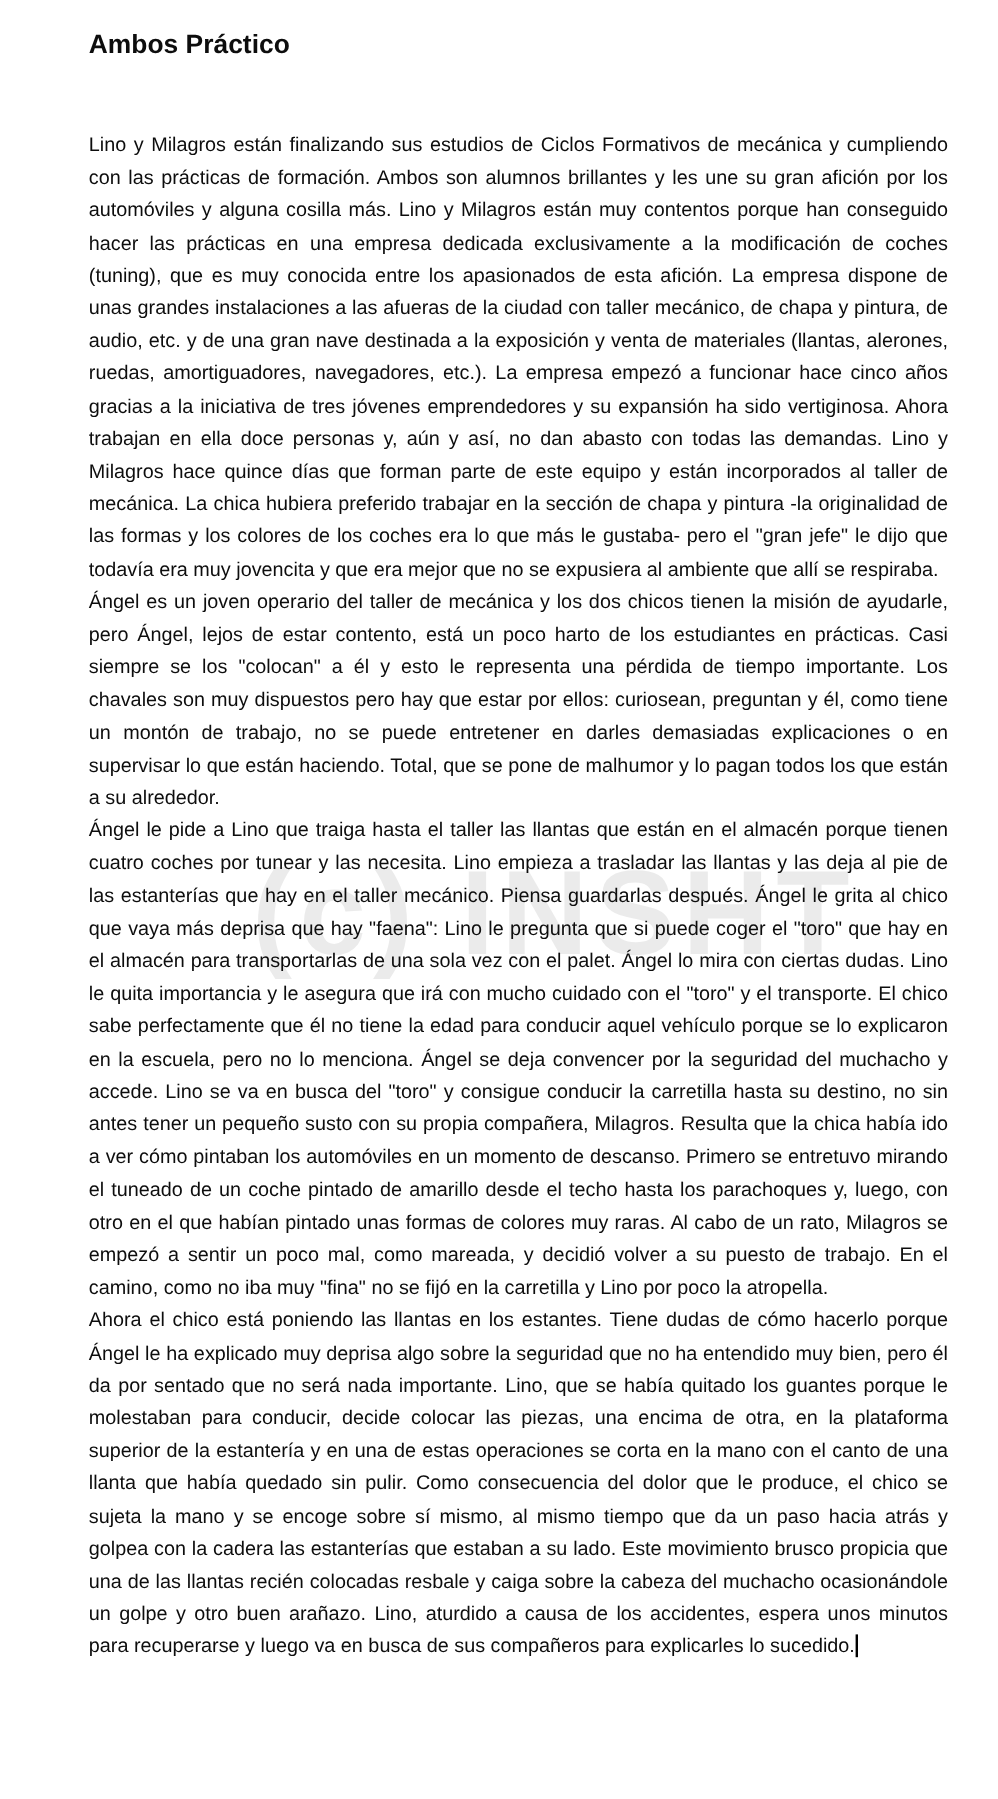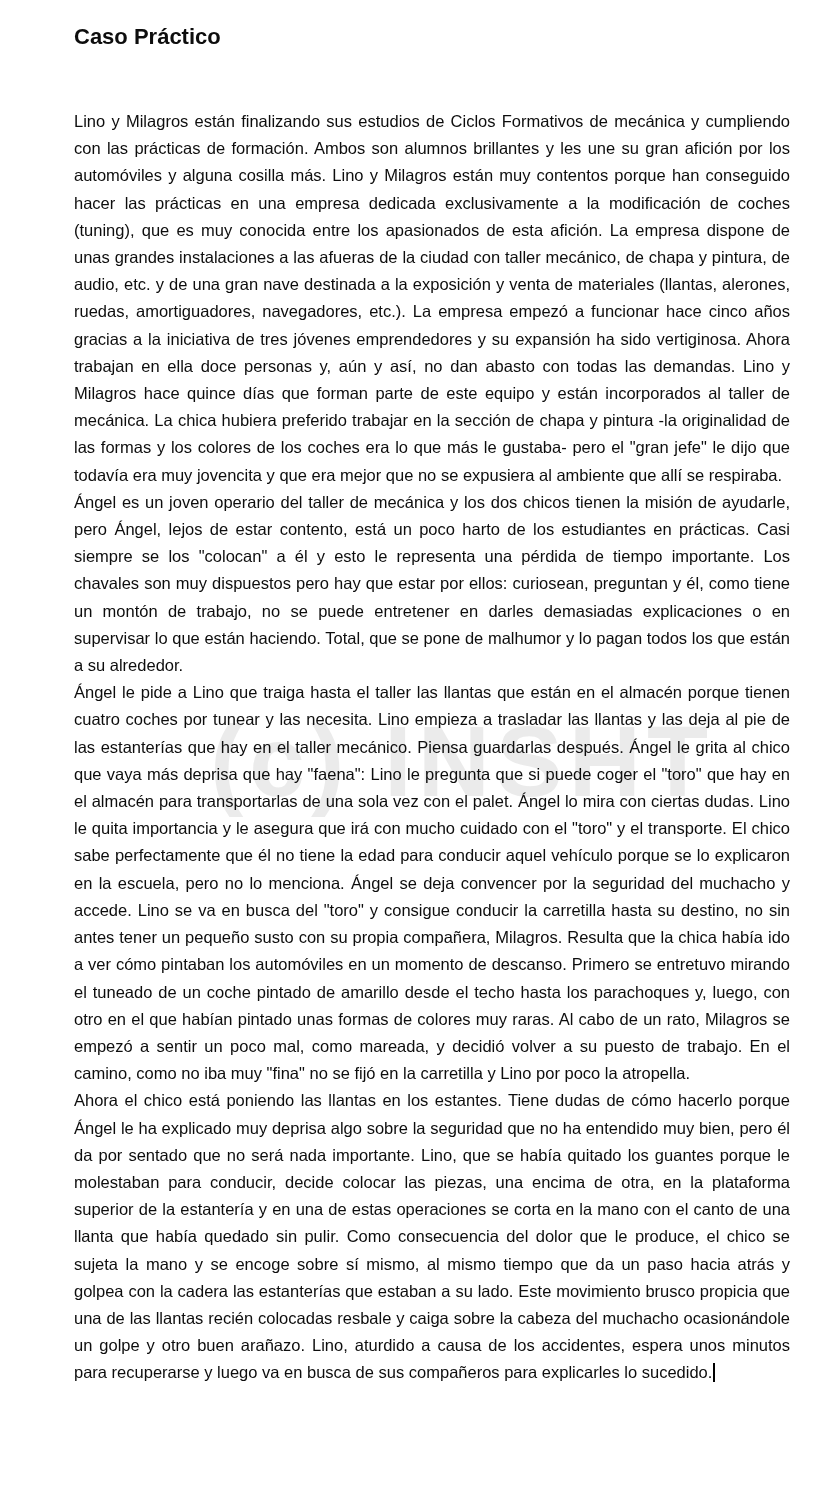--- a/index.html
+++ b/index.html
@@ -66,21 +66,21 @@
     margin-left: 1px;
   }
 </style>
 </head>
 <body>
 
 <div class="page">
 
   <div class="watermark">(c) INSHT</div>
 
-  <h1 class="doc-title">Caso Práctico</h1>
+  <h1 class="doc-title">Ambos Práctico</h1>
 
   <div class="doc-body">
     <p>
       <span>Lino y Milagros están finalizando sus estudios de Ciclos Formativos de mecánica y cumpliendo con las prácticas de formación. Ambos son alumnos brillantes y les une su gran afición por los automóviles y alguna cosilla más. Lino y Milagros están muy contentos porque han conseguido hacer las prácticas en una empresa dedicada exclusivamente a la modificación de coches (tuning), que es muy conocida entre los apasionados de esta afición. La empresa dispone de unas grandes instalaciones a las afueras de la ciudad con taller mecánico, de chapa y pintura, de audio, etc. y de una gran nave destinada a la exposición y venta de materiales (llantas, alerones, ruedas, amortiguadores, navegadores, etc.). La empresa empezó a funcionar hace cinco años gracias a la iniciativa de tres jóvenes emprendedores y su expansión ha sido vertiginosa. Ahora trabajan en ella doce personas y, aún y así, no dan abasto con todas las demandas. Lino y Milagros hace quince días que forman parte de este equipo y están incorporados al taller de mecánica. La chica hubiera preferido trabajar en la sección de chapa y pintura -la originalidad de las formas y los colores de los coches era lo que más le gustaba- pero el "gran jefe" le dijo que todavía era muy jovencita y que era mejor que no se expusiera al ambiente que allí se respiraba.</span>
     </p>
     <p>
       <span>Ángel es un joven operario del taller de mecánica y los dos chicos tienen la misión de ayudarle, pero Ángel, lejos de estar contento, está un poco harto de los estudiantes en prácticas. Casi siempre se los "colocan" a él y esto le representa una pérdida de tiempo importante. Los chavales son muy dispuestos pero hay que estar por ellos: curiosean, preguntan y él, como tiene un montón de trabajo, no se puede entretener en darles demasiadas explicaciones o en supervisar lo que están haciendo. Total, que se pone de malhumor y lo pagan todos los que están a su alrededor.</span>
     </p>
     <p>
       <span>Ángel le pide a Lino que traiga hasta el taller las llantas que están en el almacén porque tienen cuatro coches por tunear y las necesita. Lino empieza a trasladar las llantas y las deja al pie de las estanterías que hay en el taller mecánico. Piensa guardarlas después. Ángel le grita al chico que vaya más deprisa que hay "faena": Lino le pregunta que si puede coger el "toro" que hay en el almacén para transportarlas de una sola vez con el palet. Ángel lo mira con ciertas dudas. Lino le quita importancia y le asegura que irá con mucho cuidado con el "toro" y el transporte. El chico sabe perfectamente que él no tiene la edad para conducir aquel vehículo porque se lo explicaron en la escuela, pero no lo menciona. Ángel se deja convencer por la seguridad del muchacho y accede. Lino se va en busca del "toro" y consigue conducir la carretilla hasta su destino, no sin antes tener un pequeño susto con su propia compañera, Milagros. Resulta que la chica había ido a ver cómo pintaban los automóviles en un momento de descanso. Primero se entretuvo mirando el tuneado de un coche pintado de amarillo desde el techo hasta los parachoques y, luego, con otro en el que habían pintado unas formas de colores muy raras. Al cabo de un rato, Milagros se empezó a sentir un poco mal, como mareada, y decidió volver a su puesto de trabajo. En el camino, como no iba muy "fina" no se fijó en la carretilla y Lino por poco la atropella.</span>

